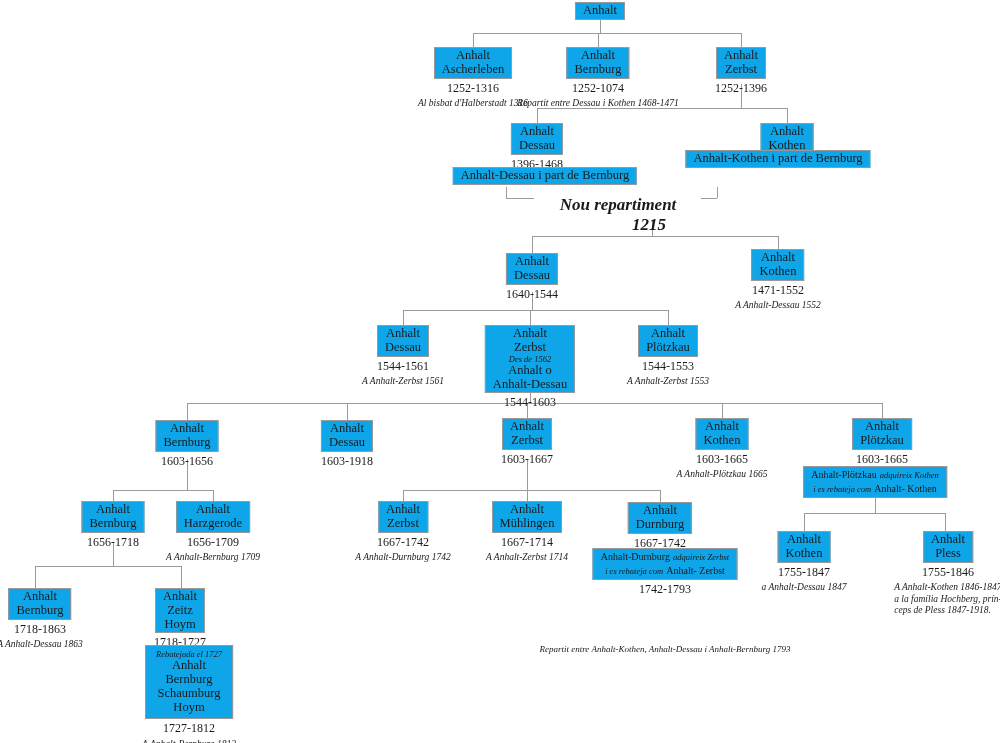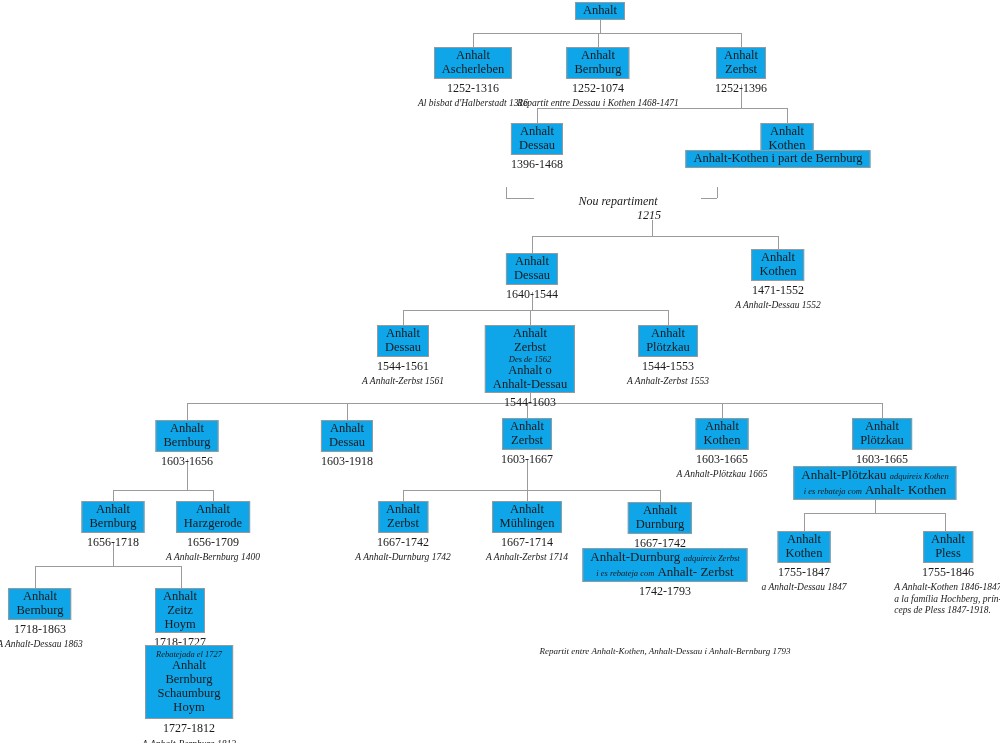--- a/index.html
+++ b/index.html
@@ -9,22 +9,22 @@
   .vl{position:absolute;width:1px;background:#9b9b9b;}
   .n{position:absolute;transform:translateX(-50%);text-align:center;white-space:nowrap;}
   .bx{display:inline-block;border:1px solid #999;background:#0ea5e9;padding:1px 7px;
       font-size:12.5px;line-height:1.1;}
   .nm{display:block;}
   .dt{font-size:12px;margin-top:3px;line-height:1.1;}
   .nt{font-size:9.5px;font-style:italic;margin-top:3px;line-height:1.25;}
   .nt-sm{font-size:9px;margin-top:48px;}
   .sm{font-size:8.5px;font-style:italic;}
   .mixline{display:block;font-size:12.5px;}
-  .mixline .big{font-size:13px;}
-  .rep1,.rep2{font-size:12px;font-weight:normal;font-style:italic;line-height:1.15;}
+  .mixline .big{font-size:10px;}
+  .rep1,.rep2{font-size:17px;font-weight:bold;font-style:italic;line-height:1.15;}
   .rep2{margin-left:62px;}
   .nt-block{display:inline-block;text-align:left;}
   .nt-block div{line-height:1.25;}
 </style>
 </head>
 <body>
 
 <div id="canvas">
 
   <div class="hl" style="left:473px;top:33px;width:268px"></div>
@@ -114,20 +114,23 @@
   </div>
 
   <div class="n" style="left:787px;top:123px">
     <div class="bx">
       <span class="nm">Anhalt</span>
       <span class="nm">Kothen</span>
     </div>
     <div class="dt">1396-1468</div>
   </div>
 
+  <div class="n" style="left:545px;top:165px">
+    <div class="bx"><span class="nm">Anhalt-Dessau i part de Bernburg</span></div>
+  </div>
 
   <div class="n" style="left:778px;top:148px">
     <div class="bx"><span class="nm">Anhalt-Kothen i part de Bernburg</span></div>
   </div>
 
   <div class="n" style="left:618px;top:195px">
     <div class="rep1">Nou repartiment</div>
     <div class="rep2">1215</div>
   </div>
 
@@ -232,21 +235,21 @@
     </div>
     <div class="dt">1656-1718</div>
   </div>
 
   <div class="n" style="left:213px;top:501px">
     <div class="bx">
       <span class="nm">Anhalt</span>
       <span class="nm">Harzgerode</span>
     </div>
     <div class="dt">1656-1709</div>
-    <div class="nt">A Anhalt-Bernburg 1400</div>
+    <div class="nt">A Anhalt-Bernburg 1709</div>
   </div>
 
   <div class="n" style="left:403px;top:501px">
     <div class="bx">
       <span class="nm">Anhalt</span>
       <span class="nm">Zerbst</span>
     </div>
     <div class="dt">1667-1742</div>
     <div class="nt">A Anhalt-Durnburg 1742</div>
   </div>

